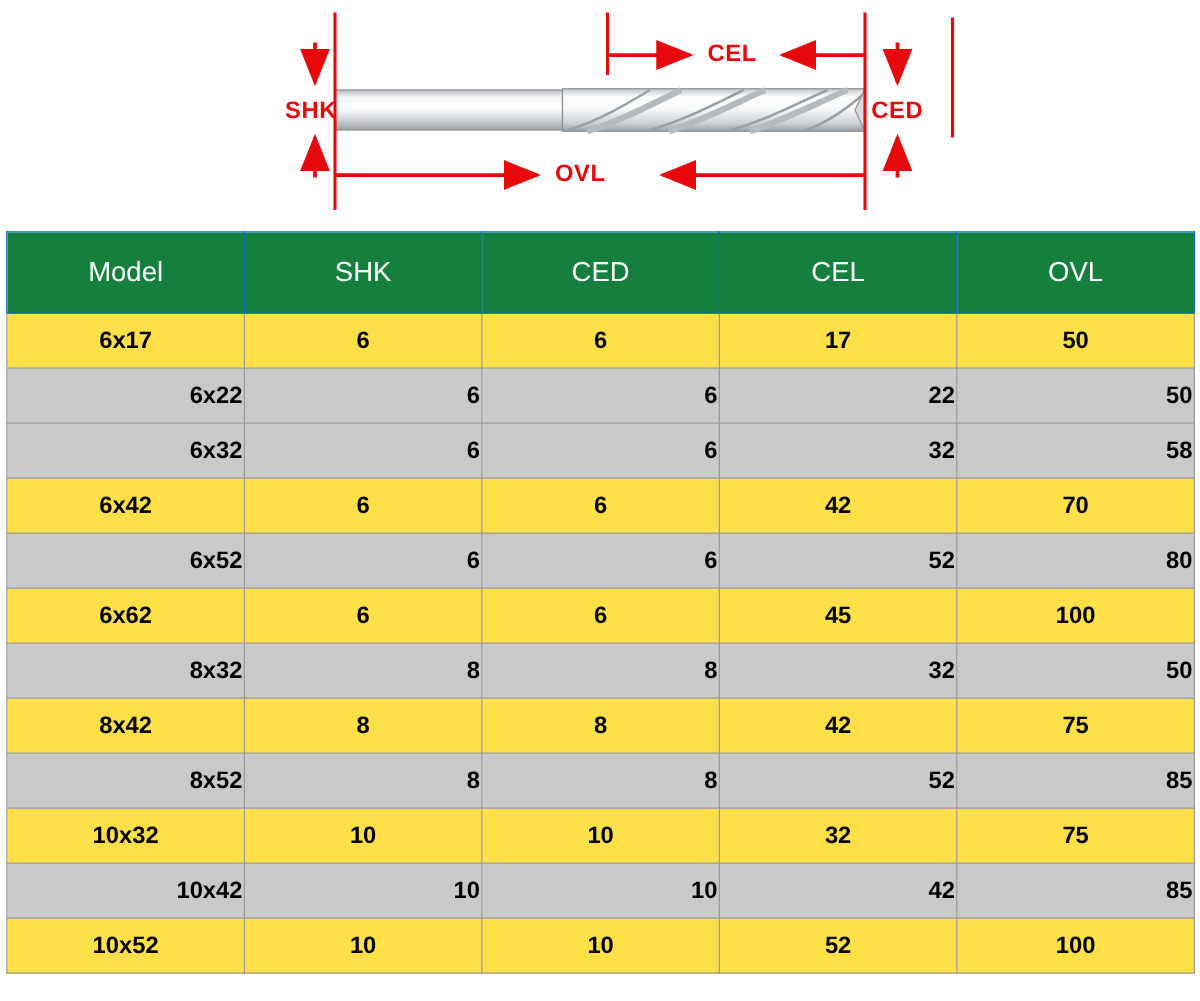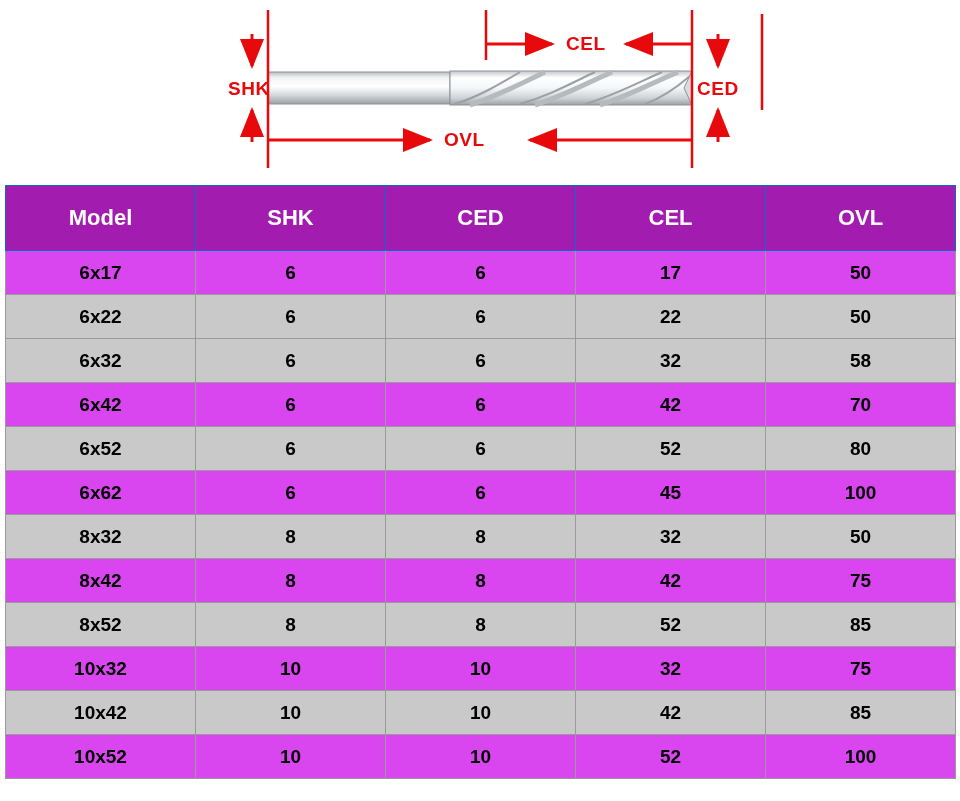--- a/index.html
+++ b/index.html
@@ -57,38 +57,39 @@
     border-collapse: collapse;
     width: 950px;
     table-layout: fixed;
   }
   table.spec th, table.spec td {
     border: 1px solid #9a9a9a;
     text-align: center;
     font-family: "Liberation Sans", sans-serif;
   }
   table.spec thead th {
-    background: #a21caf;
+    background: #15803d;
     color: #ffffff;
     font-size: 22px;
-    font-weight: bold;
+    font-weight: normal;
     height: 62px;
     border-color: #0a6cc4;
   }
   table.spec tbody td {
     font-size: 19px;
     font-weight: bold;
     color: #000000;
     height: 41px;
   }
   table.spec tbody tr.odd td {
-    background: #d946ef;
+    background: #fde047;
   }
   table.spec tbody tr.even td {
     background: #c9c9c9;
+    text-align: right;
   }
   col.c-model { width: 190px; }
   col.c-shk   { width: 190px; }
   col.c-ced   { width: 190px; }
   col.c-cel   { width: 190px; }
   col.c-ovl   { width: 190px; }
 </style>
 </head>
 <body>
 

